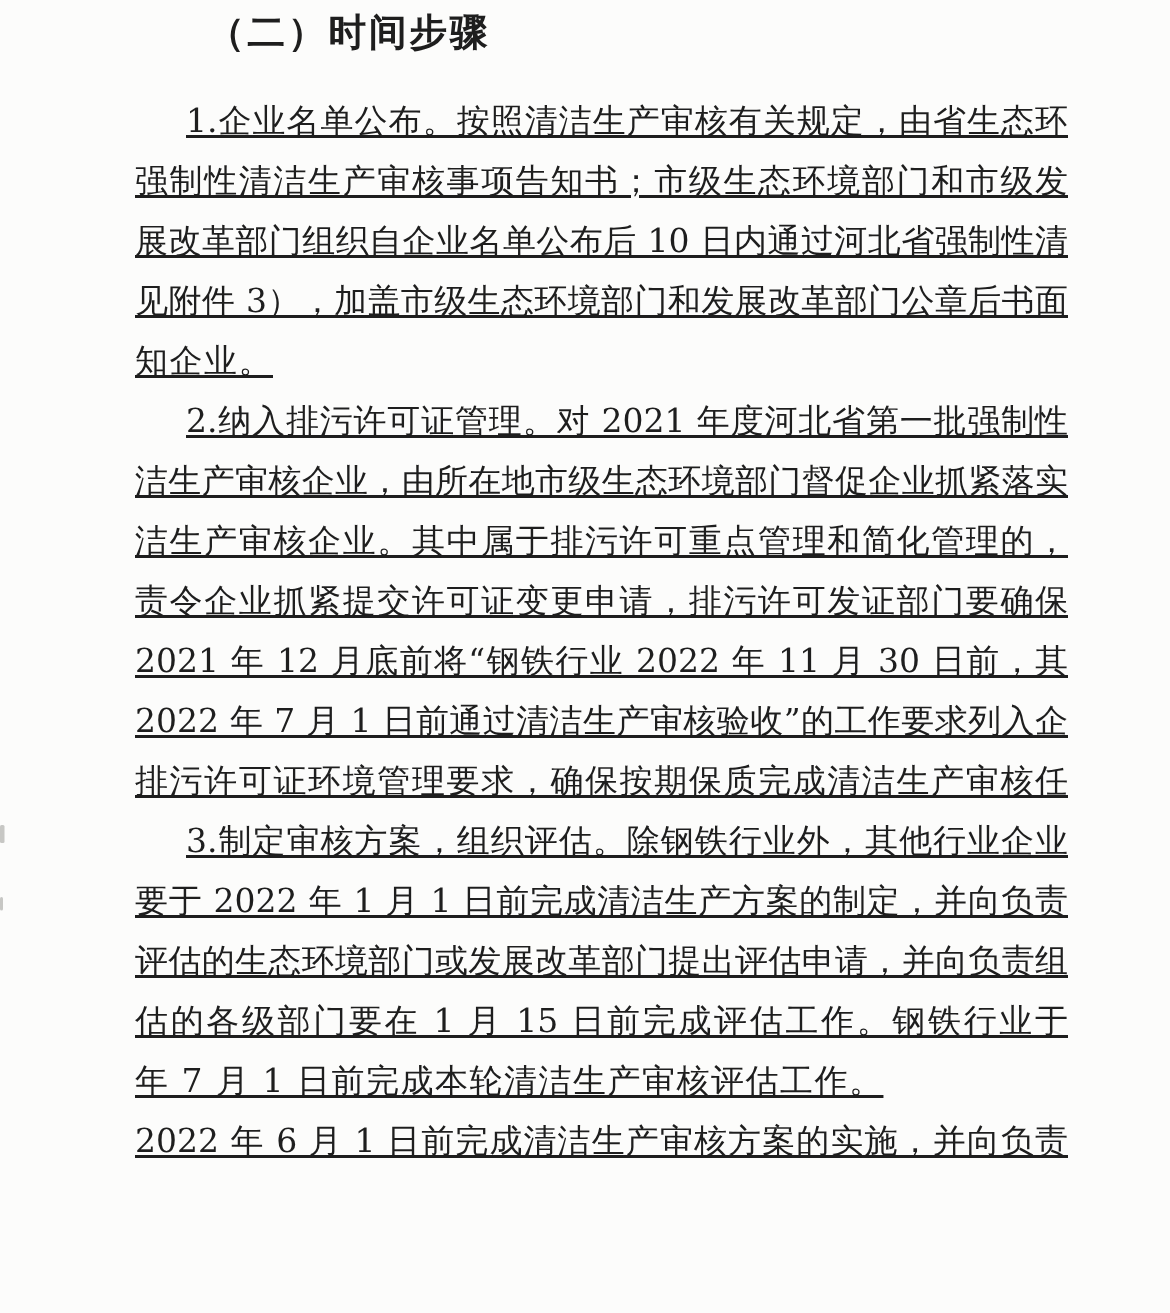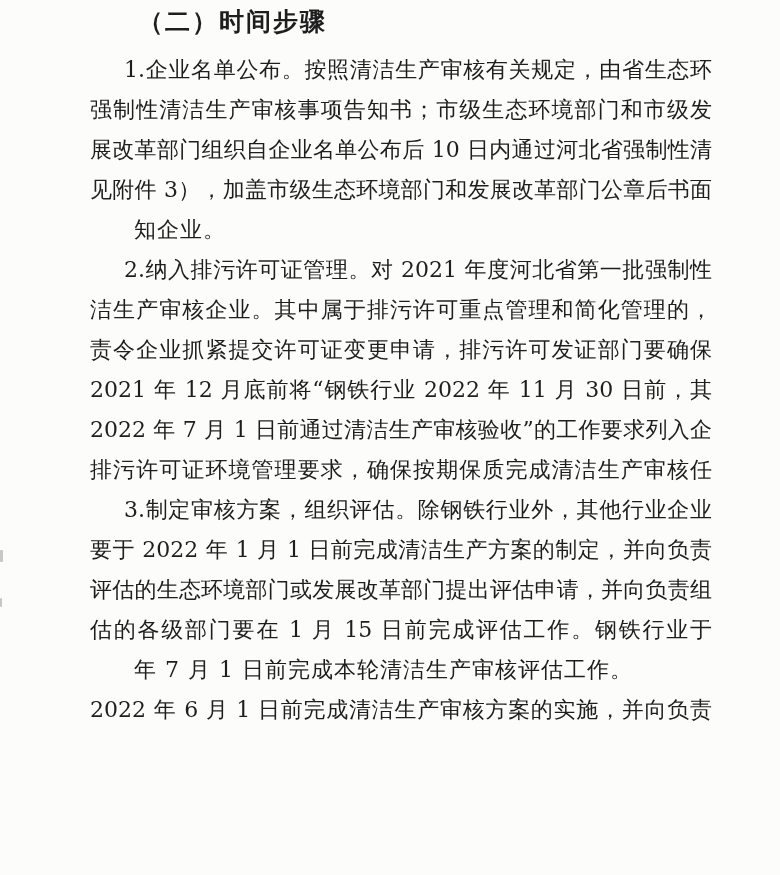--- a/index.html
+++ b/index.html
@@ -25,37 +25,37 @@
     left: 90px;
     width: 622px;
   }
   .heading {
     height: 40px;
     line-height: 40px;
     font-size: 25px;
     font-weight: 700;
     text-indent: 48px;
     letter-spacing: 2px;
-    margin-bottom: 8px;
+    margin-bottom: 20px;
     white-space: nowrap;
     overflow: hidden;
   }
   .line {
     height: 40px;
     line-height: 40px;
     font-size: 22px;
     text-align: justify;
     text-align-last: justify;
     text-justify: inter-character;
     overflow: hidden;
+    text-decoration: underline;
   }
   .line.end {
     text-align-last: left;
     letter-spacing: 1px;
-    margin-left: 44px;
   }
   .line.indent {
     text-indent: 34px;
   }
   .speck {
     position: absolute;
     background: #9a9a98;
     opacity: 0.55;
     border-radius: 1px;
   }
@@ -73,20 +73,21 @@
     <div id="paragraphs">
         <div>
           <div class="line indent">1.企业名单公布。按照清洁生产审核有关规定，由省生态环</div>
           <div class="line">强制性清洁生产审核事项告知书；市级生态环境部门和市级发</div>
           <div class="line">展改革部门组织自企业名单公布后 10 日内通过河北省强制性清洁</div>
           <div class="line">见附件 3），加盖市级生态环境部门和发展改革部门公章后书面通</div>
           <div class="line end">知企业。</div>
         </div>
         <div>
           <div class="line indent">2.纳入排污许可证管理。对 2021 年度河北省第一批强制性清</div>
+          <div class="line">洁生产审核企业，由所在地市级生态环境部门督促企业抓紧落实</div>
           <div class="line">洁生产审核企业。其中属于排污许可重点管理和简化管理的，</div>
           <div class="line">责令企业抓紧提交许可证变更申请，排污许可发证部门要确保</div>
           <div class="line">2021 年 12 月底前将“钢铁行业 2022 年 11 月 30 日前，其它行业</div>
           <div class="line">2022 年 7 月 1 日前通过清洁生产审核验收”的工作要求列入企业</div>
           <div class="line">排污许可证环境管理要求，确保按期保质完成清洁生产审核任务，</div>
         </div>
         <div>
           <div class="line indent">3.制定审核方案，组织评估。除钢铁行业外，其他行业企业</div>
           <div class="line">要于 2022 年 1 月 1 日前完成清洁生产方案的制定，并向负责组织</div>
           <div class="line">评估的生态环境部门或发展改革部门提出评估申请，并向负责组织</div>

